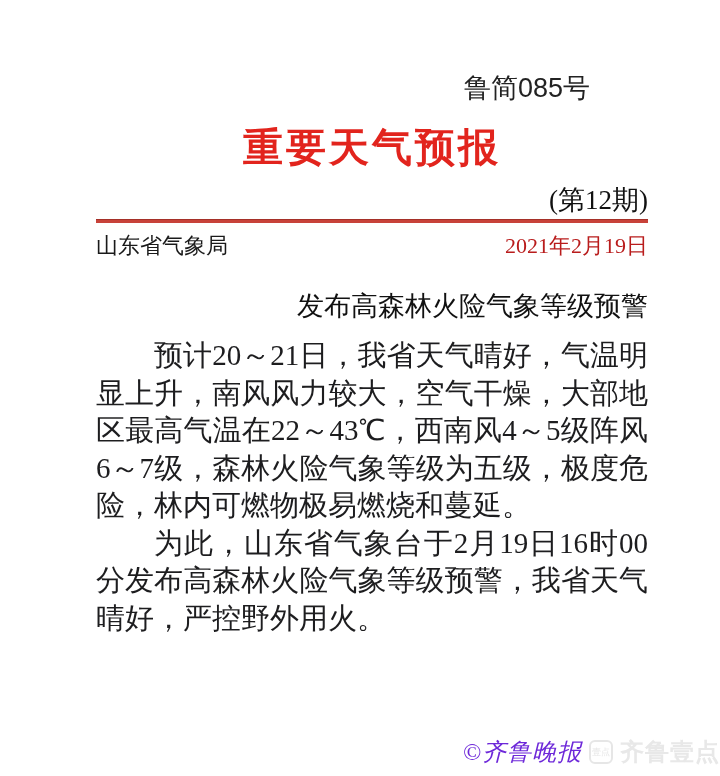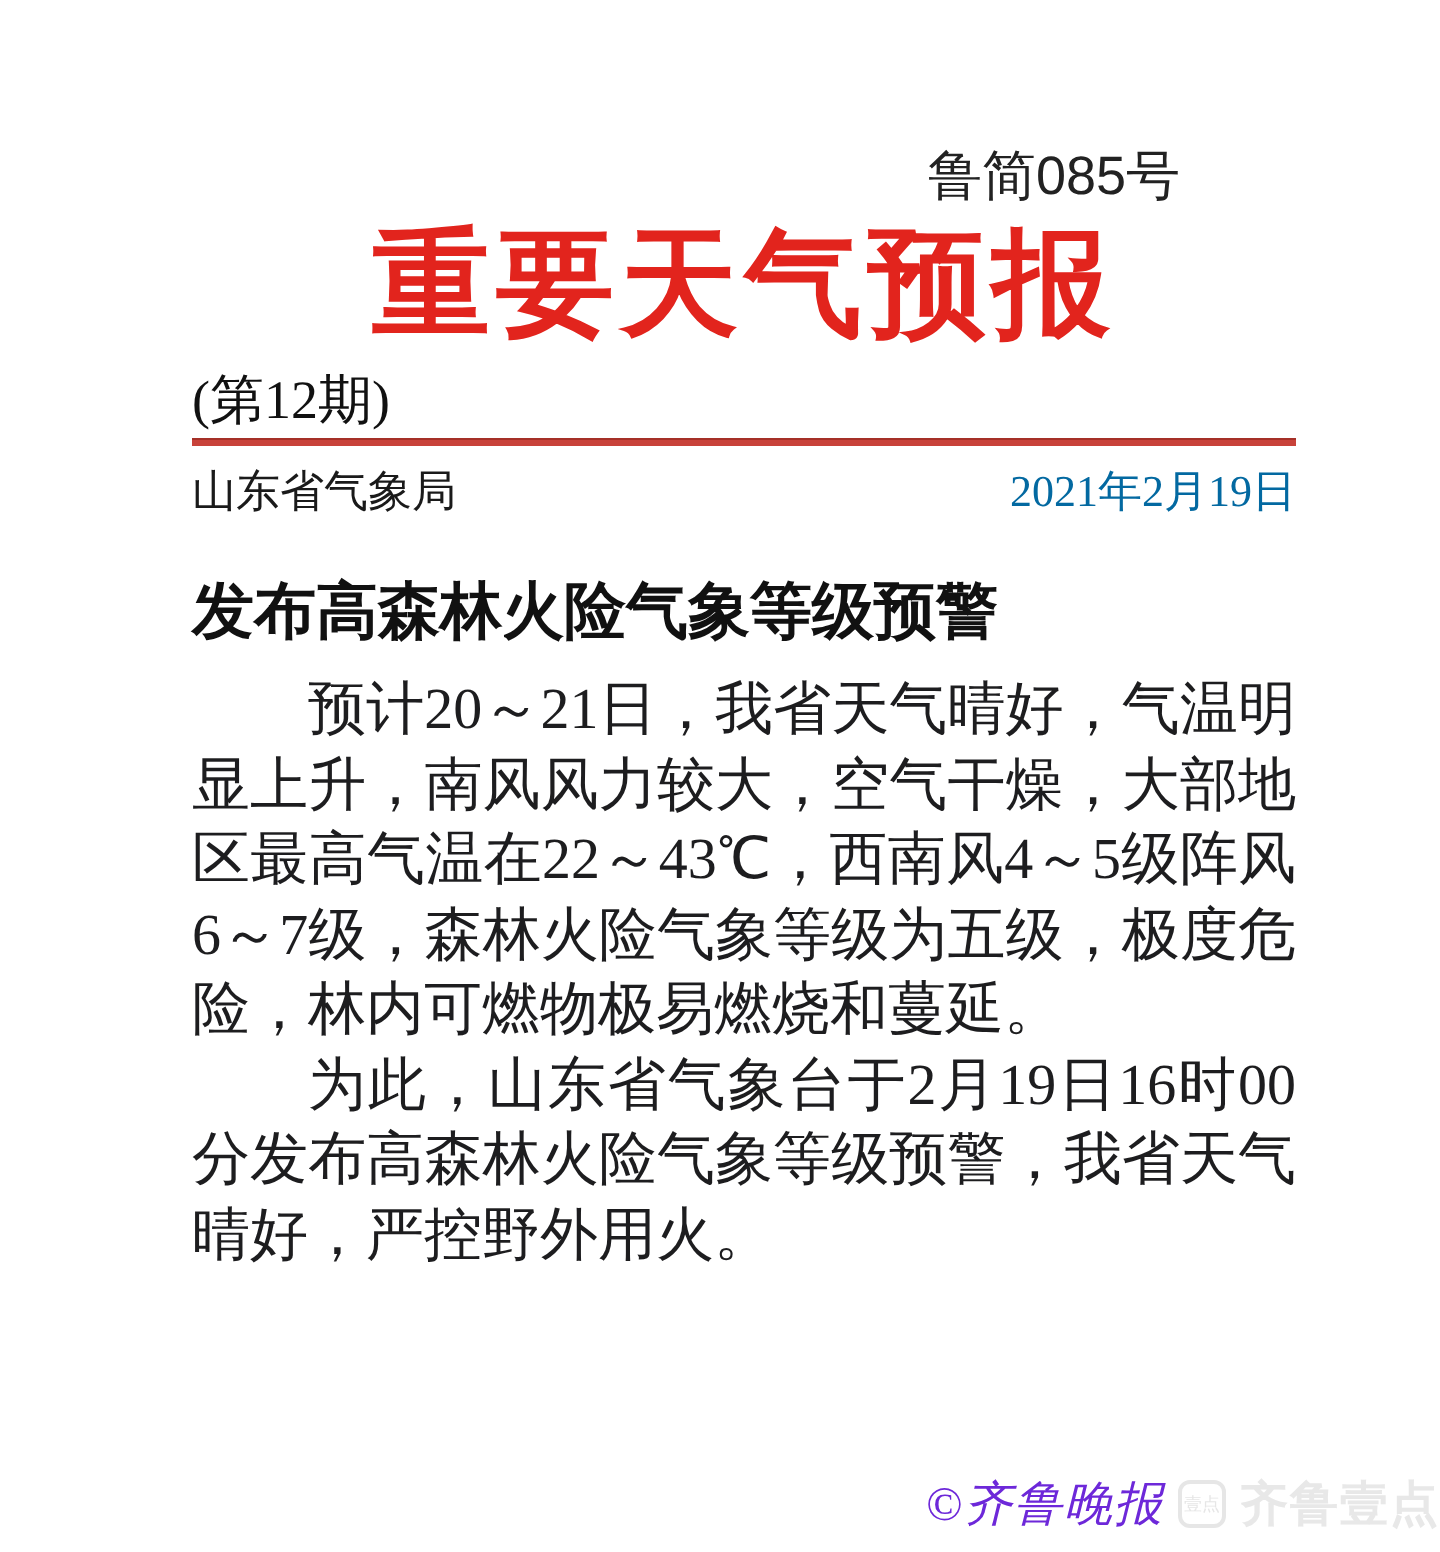--- a/index.html
+++ b/index.html
@@ -25,30 +25,30 @@
     text-align: right;
     padding-right: 58px;
     font-size: 27px;
     line-height: 32px;
     font-family: "Liberation Sans", sans-serif;
     color: #222222;
   }
   .title {
     margin: 10px 0 0 0;
     text-align: center;
-    font-size: 59px;
+    font-size: 40px;
     line-height: 66px;
     font-weight: bold;
     letter-spacing: 3px;
-    font-family: Liberation Mono, monospace;
+    font-family: Liberation Sans, sans-serif;
     color: #e2241d;
   }
   .issue {
     margin-top: 5px;
-    text-align: left;
+    text-align: right;
     font-size: 27px;
     line-height: 30px;
     color: #111111;
   }
   .red-rule {
     margin-top: 4px;
     height: 3px;
     background: #c8423a;
     border-top: 1px solid #a53028;
   }
@@ -58,33 +58,33 @@
     align-items: baseline;
     margin-top: 3px;
     font-size: 22px;
     line-height: 40px;
   }
   .agency {
     font-family: "Liberation Sans", sans-serif;
     color: #1a1a1a;
   }
   .issue-date {
-    color: #0369a1;
+    color: #b91c1c;
   }
   .issue-time {
     font-size: 30px;
     line-height: 40px;
     color: #151515;
   }
   .warning-heading {
     margin-top: 24px;
-    text-align: left;
-    font-size: 31px;
+    text-align: right;
+    font-size: 27px;
     line-height: 32px;
-    font-weight: bold;
+    font-weight: normal;
     font-family: "Liberation Sans", sans-serif;
     color: #111111;
   }
   .body-paragraph {
     margin: 0;
     font-size: 29px;
     line-height: 37.5px;
     text-align: justify;
     text-indent: 2em;
     color: #1d1d1f;

